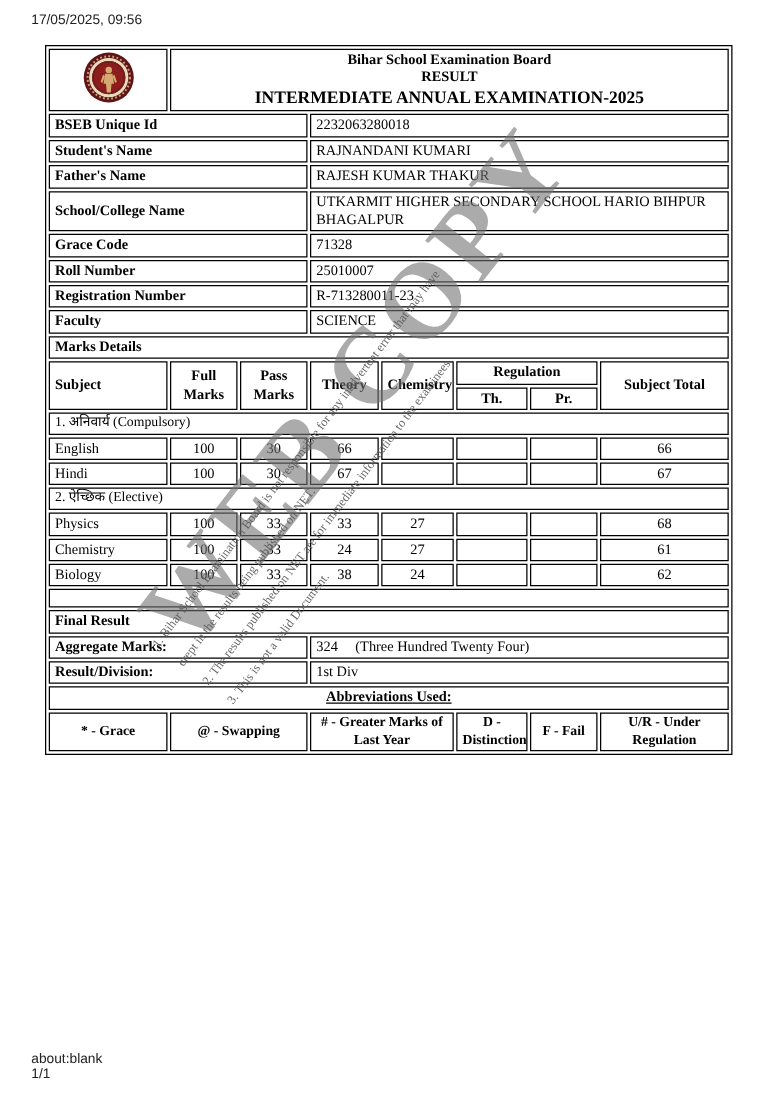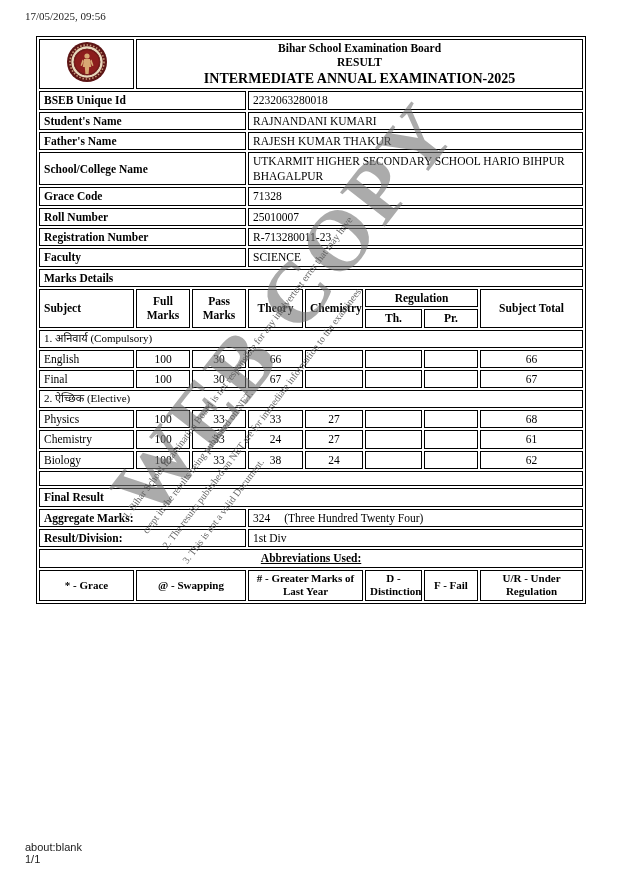--- a/index.html
+++ b/index.html
@@ -6,21 +6,21 @@
   body{
     width:620px;height:877px;
     background:#ffffff;
     font-family:"Liberation Serif", serif;
     color:#000;
     position:relative;
     overflow:hidden;
   }
   .print-date{
     position:absolute;top:10px;left:25px;
-    font-family:Liberation Serif, serif;
+    font-family:Liberation Sans, sans-serif;
     font-size:11px;color:#222;
   }
   .print-footer{
     position:absolute;bottom:12px;left:25px;right:26px;
     display:flex;justify-content:space-between;
     font-family:"Liberation Sans", sans-serif;
     font-size:11px;color:#222;flex-direction:column;
   }
   .doc{position:absolute;left:36px;top:36px;width:548px;}
   table.sheet{
@@ -180,21 +180,21 @@
       <td class="subj">English</td>
       <td class="num">100</td>
       <td class="num">30</td>
       <td class="num">66</td>
       <td class="num"></td>
       <td class="num"></td>
       <td class="num"></td>
       <td class="num">66</td>
     </tr>
     <tr>
-      <td class="subj">Final</td>
+      <td class="subj">Hindi</td>
       <td class="num">100</td>
       <td class="num">30</td>
       <td class="num">67</td>
       <td class="num"></td>
       <td class="num"></td>
       <td class="num"></td>
       <td class="num">67</td>
     </tr>
 
     <tr>

